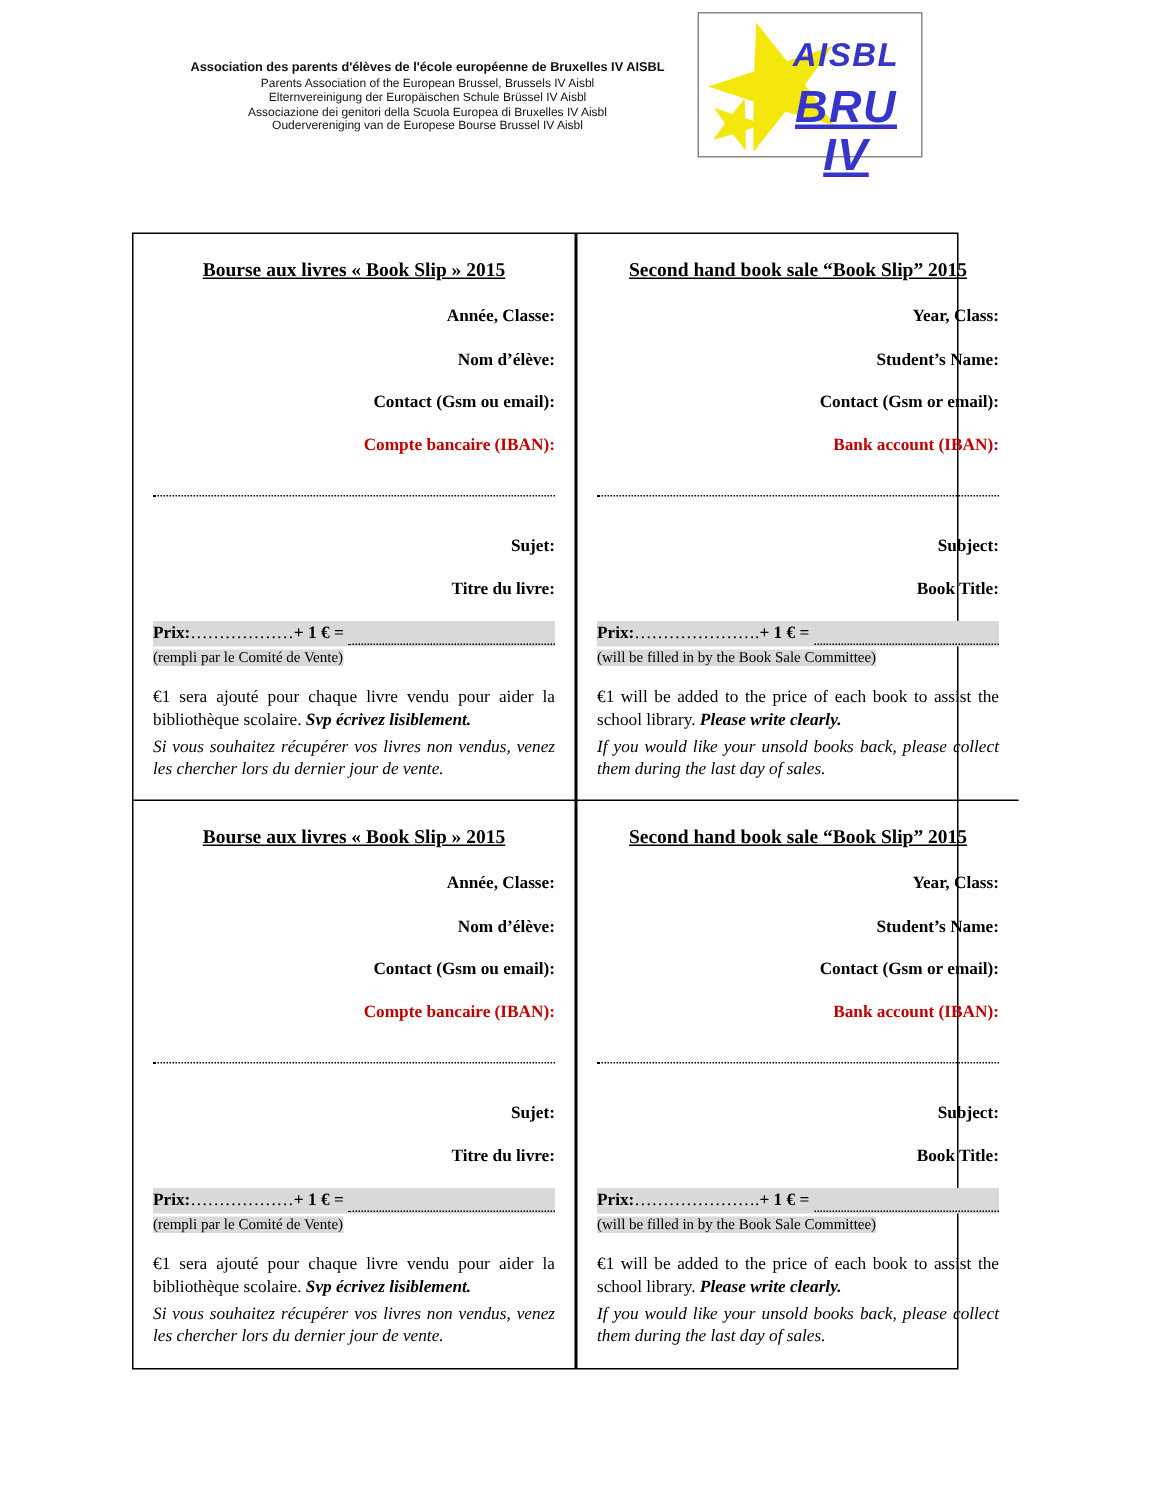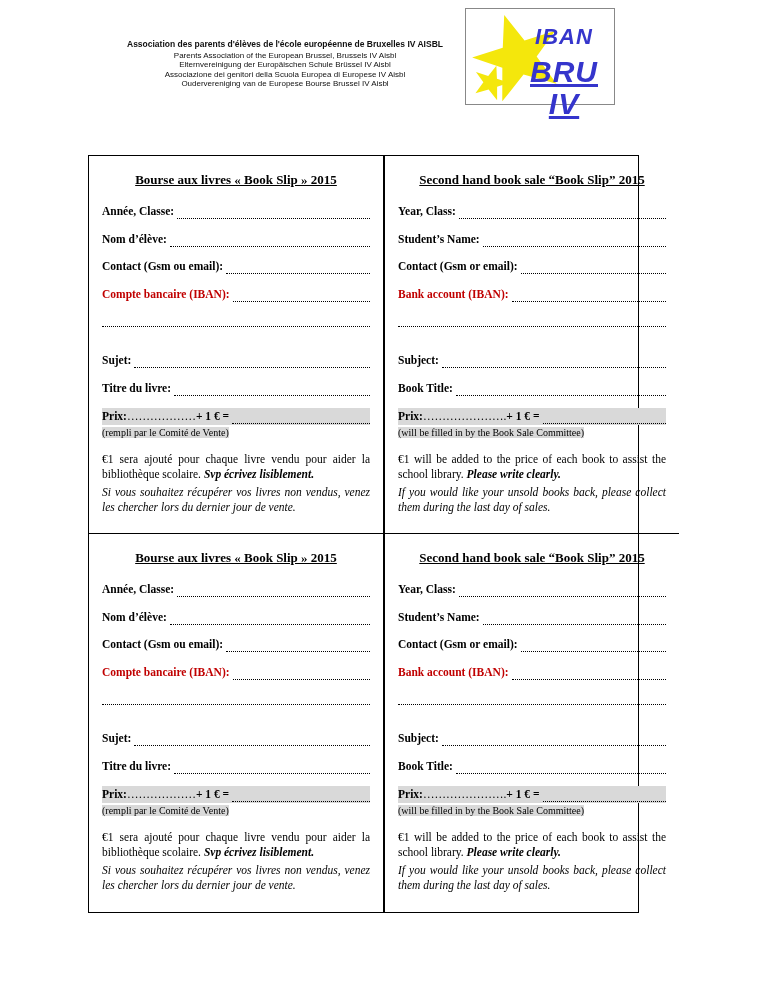--- a/index.html
+++ b/index.html
@@ -48,21 +48,21 @@
   .cell { padding:12px 13px 8px 13px; overflow:hidden; }
   .cell.c1 { border-right:1px solid #000; }
   .cell.c2 { border-left:1px solid #000; }
   .cell.r1 { border-bottom:1px solid #000; }
 
   .cell-title {
     text-align:center; font-weight:bold; font-size:13px;
     text-decoration:underline;
     margin:4px 0 16px 0;
   }
-  .field { display:flex; align-items:flex-end; margin-bottom:12.5px; font-size:11.5px; line-height:15px; }
+  .field { display:flex; align-items:flex-end; margin-bottom:12.5px; font-size:11.5px; line-height:15px;flex-direction:column; }
   .field .lbl { font-weight:bold; white-space:nowrap; }
   .field .lbl.red { color:var(--accent-red,#cc0000); }
   .dots { flex:1; border-bottom:1.3px dotted #000; margin-left:3px; height:13px; }
   .dots-full { border-bottom:1.3px dotted #000; height:13px; margin-bottom:12px; }
   .gap-sm { height:14px; }
 
   .price-row {
     display:flex; align-items:flex-end;
     background:var(--highlight-gray,#d9d9d9);
     font-size:11.5px; line-height:15px; padding:1px 0;
@@ -78,31 +78,31 @@
 </style>
 </head>
 <body>
 
 <div class="page">
 
   <div class="org-block">
     <div class="org-bold">Association des parents d'élèves de l'école européenne de Bruxelles IV AISBL</div>
     <div>Parents Association of the European Brussel, Brussels IV Aisbl</div>
     <div>Elternvereinigung der Europäischen Schule Brüssel IV Aisbl</div>
-    <div>Associazione dei genitori della Scuola Europea di Europese IV Aisbl</div>
+    <div>Associazione dei genitori della Scuola Europea di Bruxelles IV Aisbl</div>
     <div>Oudervereniging van de Europese Bourse Brussel IV Aisbl</div>
   </div>
 
   <div class="logo-box">
     <svg width="112" height="97" viewBox="0 0 100 100">
       <polygon fill="var(--star-yellow,#f4e70c)" transform="rotate(-18 50 50)" points="50,4 61.8,35.5 95,35.5 68.6,55 79.4,88 50,68.5 20.6,88 31.4,55 5,35.5 38.2,35.5"></polygon>
       <polygon fill="var(--star-yellow,#f4e70c)" transform="translate(2,56) scale(0.40) rotate(18 50 50)" points="50,4 61.8,35.5 95,35.5 68.6,55 79.4,88 50,68.5 20.6,88 31.4,55 5,35.5 38.2,35.5"></polygon>
     </svg>
     <div class="logo-text">
-      <div class="logo-line1">IBAN</div>
+      <div class="logo-line1">AISBL</div>
       <div class="logo-line2">BRU IV</div>
     </div>
   </div>
 
   <div class="form-table">
 
     <div class="cell c1 r1">
       <div class="cell-title">Bourse aux livres « Book Slip » 2015</div>
       <div class="field">
         <span class="lbl">Année, Classe:</span>

